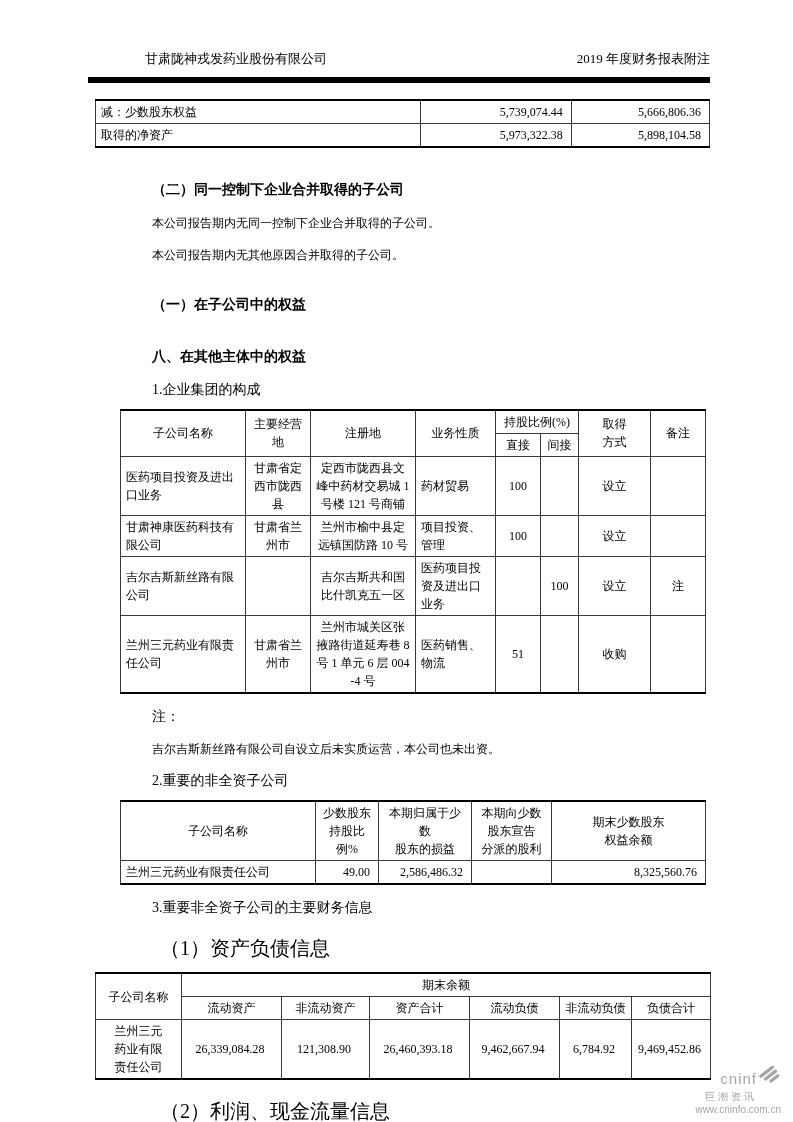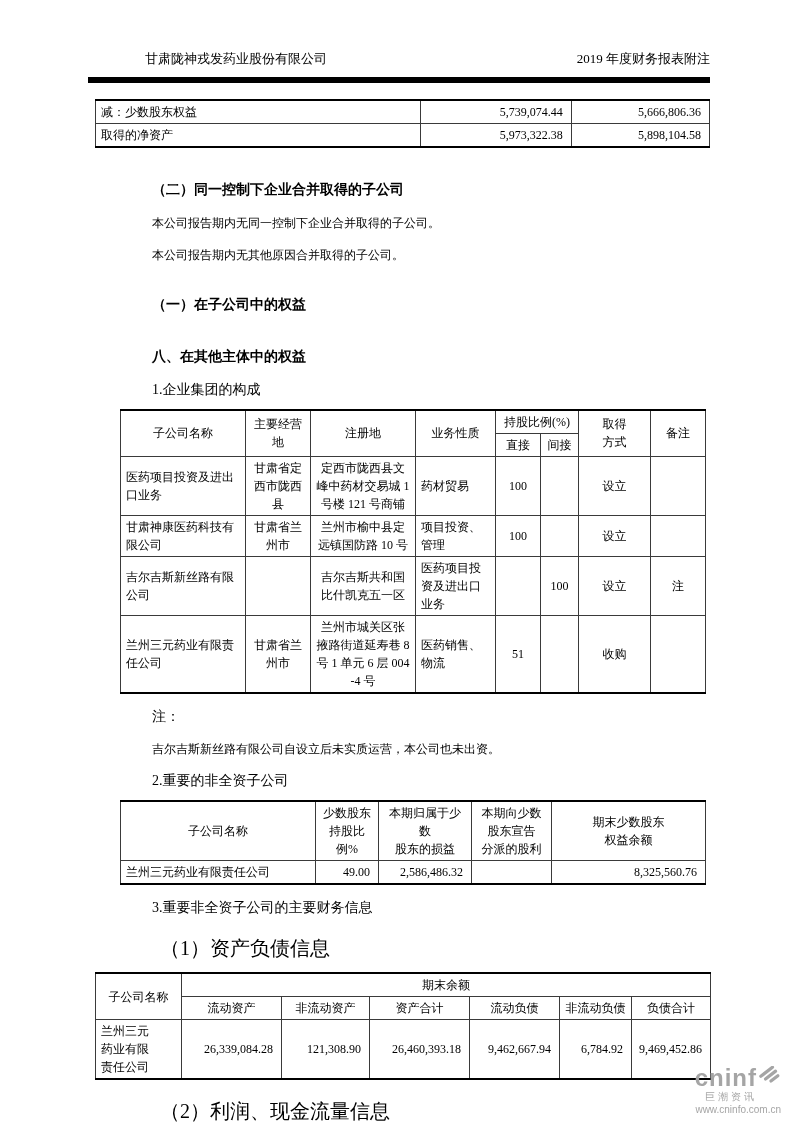--- a/index.html
+++ b/index.html
@@ -39,30 +39,30 @@
   .subitem{font-size:20px;margin:17px 0 0 72px;line-height:1.4;}
   
   .group-table{width:585px;margin:9px 0 0 32px;}
   .group-table th{padding:3px 3px;}
   
   .minority-table{width:585px;margin:9px 0 0 32px;}
   .minority-table th{padding:4px 3px;}
   .minority-table td{padding:4px 5px;}
   
   .balance-table{width:615px;margin:10px 0 0 7px;}
-  .balance-table td{padding:4px 4px;}
+  .balance-table td{padding:4px 4px;text-align:center;}
   
   .profit-table{width:615px;margin:9px 0 0 7px;}
   .profit-table th{padding:2px 4px;line-height:1.35;}
   .cninfo{
     position:absolute;right:12px;bottom:6px;text-align:right;
     color:#a5a5a5;font-family:"Liberation Sans","DejaVu Sans",sans-serif;
   }
   .cninfo .brandline{display:flex;align-items:center;justify-content:flex-end;gap:2px;}
-  .cninfo .brand{font-size:24px;font-weight:bold;letter-spacing:1px;line-height:1;}
+  .cninfo .brand{font-size:15px;font-weight:normal;letter-spacing:1px;line-height:1;}
   .cninfo .cn{font-size:10px;letter-spacing:3px;line-height:1.3;margin-right:24px;}
   .cninfo .url{font-size:10px;line-height:1.3;}
 </style>
 </head>
 <body>
 
 <div class="page">
   <div class="content">
 
     <div class="doc-header">

